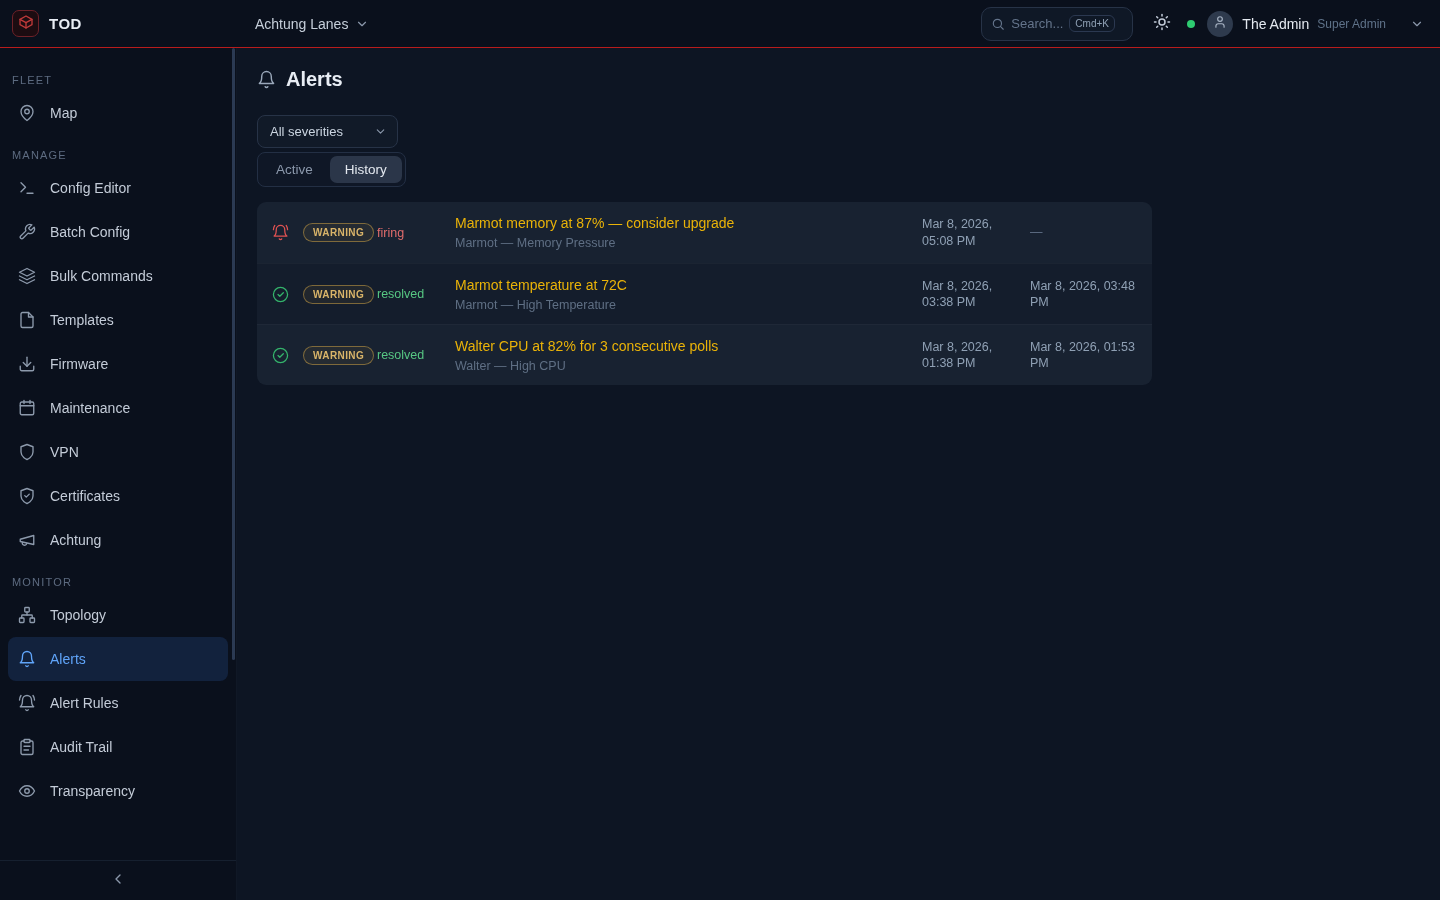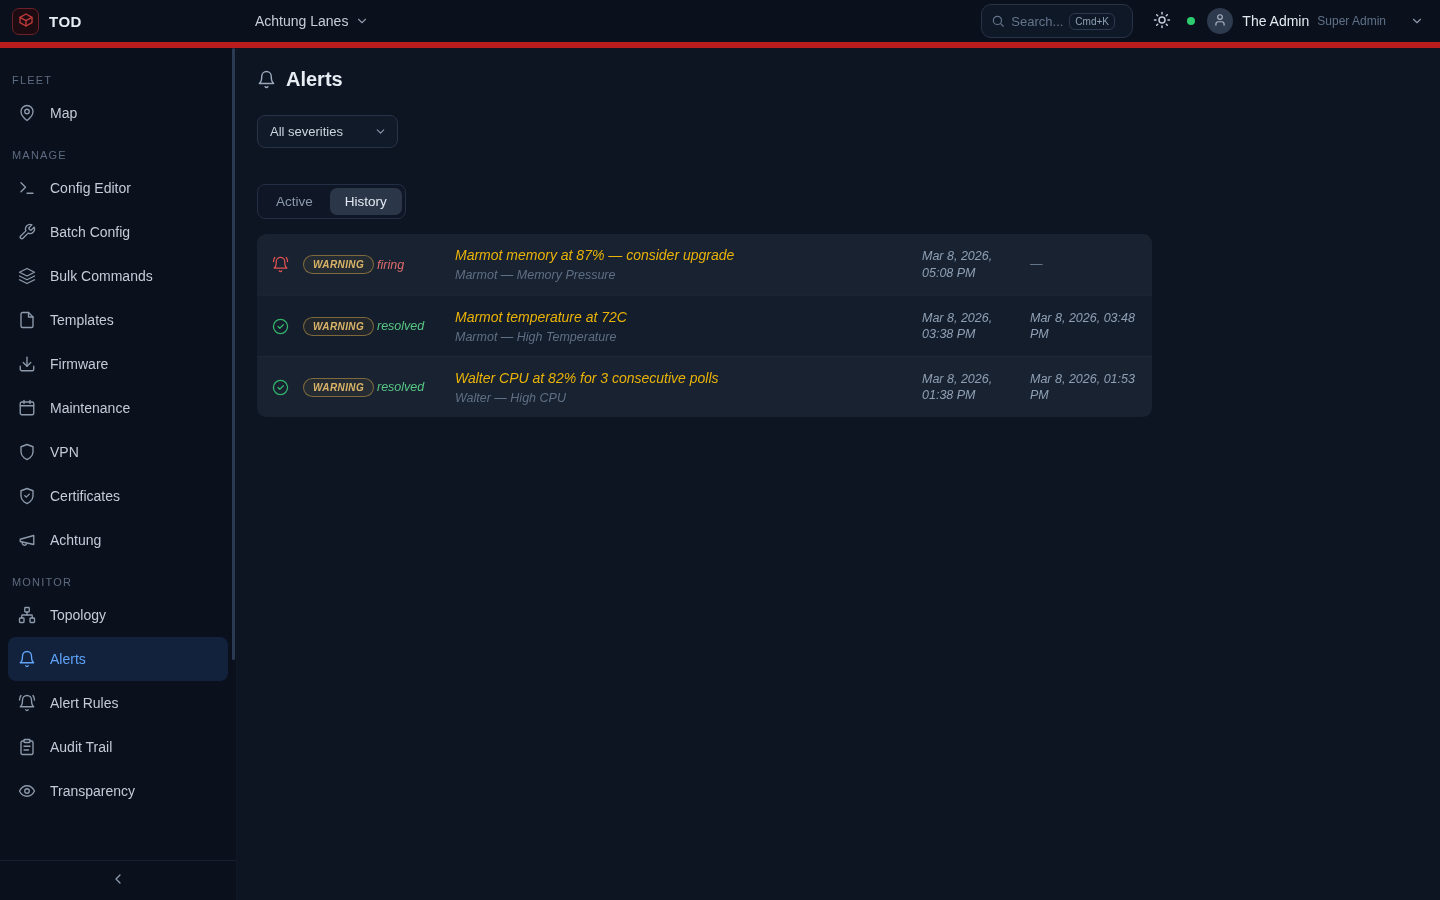--- a/index.html
+++ b/index.html
@@ -10,21 +10,21 @@
     color:#cbd5e1;
     font-size:14px;
   }
   .app { width:1440px; height:900px; display:flex; flex-direction:column; }
 
   
   .topbar {
     height:48px; flex:0 0 48px;
     background:#0a101c;
     display:flex; align-items:center;
-    border-bottom:6px solid #b91c1c;
+    border-bottom:1px solid #b91c1c;
     justify-content:flex-end;
   }
   .topbar-left { width:237px; flex:0 0 237px; display:flex; align-items:center; gap:10px; padding-left:12px; }
   .logo-badge {
     width:27px; height:27px; border-radius:7px;
     background:#1c0c11; border:1px solid #6e2128;
     display:flex; align-items:center; justify-content:center;
     color:#c03a3a;
   }
   .logo-badge svg { width:16px; height:16px; }
@@ -99,21 +99,21 @@
   .main { flex:1; padding:20px 0 0 20px; min-width:0; }
   .page-title-row { display:flex; align-items:center; gap:10px; margin-bottom:24px; }
   .page-title-row .ic { width:19px; height:19px; color:#9aa8ba; }
   .page-title-row .ic svg { width:100%; height:100%; }
   .page-title { font-size:20px; font-weight:700; color:#e8edf4; }
 
   .select {
     width:141px; height:33px; background:#111a28; border:1px solid #273347;
     border-radius:8px; display:flex; align-items:center; justify-content:space-between;
     padding:0 10px 0 12px; font-size:13px; color:#cbd5e1; cursor:pointer;
-    margin-bottom:36px;
+    margin-bottom:4px;
   }
   .select .chev { width:13px; height:13px; }
 
   .tabs {
     display:inline-flex; align-items:center; gap:2px;
     background:#0f1726; border:1px solid #232f44; border-radius:8px;
     padding:3px; margin-bottom:15px;
   }
   .tab {
     padding:6px 15px; font-size:13.5px; color:#8b98ab; border-radius:7px;
@@ -124,21 +124,21 @@
 
   
   .alerts-table { width:895px; border-radius:9px; overflow:hidden; }
   .trow {
     display:grid;
     grid-template-columns:46px 74px 78px 1fr 108px 122px;
     align-items:center;
   }
   .thead { background:#1e2938; height:30px; font-size:12px; color:#93a1b4; }
   .thead > div { padding-right:8px; }
-  .tbody-row { height:61px;font-style:italic; }
+  .tbody-row { height:61px; }
   .tbody-row:nth-child(even) { background:#141d2c; }
   .tbody-row:nth-child(odd) { background:#182231; }
   .tbody-row + .tbody-row { border-top:1px solid rgba(255,255,255,0.03); }
   .cell-icon { display:flex; justify-content:center; }
   .cell-icon .ic { width:17px; height:17px; }
   .cell-icon .ic svg { width:100%; height:100%; }
   .row-ic-firing { color:#e05252; }
   .row-ic-resolved { color:#34b36b; }
   .badge-warning {
     display:inline-block; padding:3px 9px; border-radius:999px;

